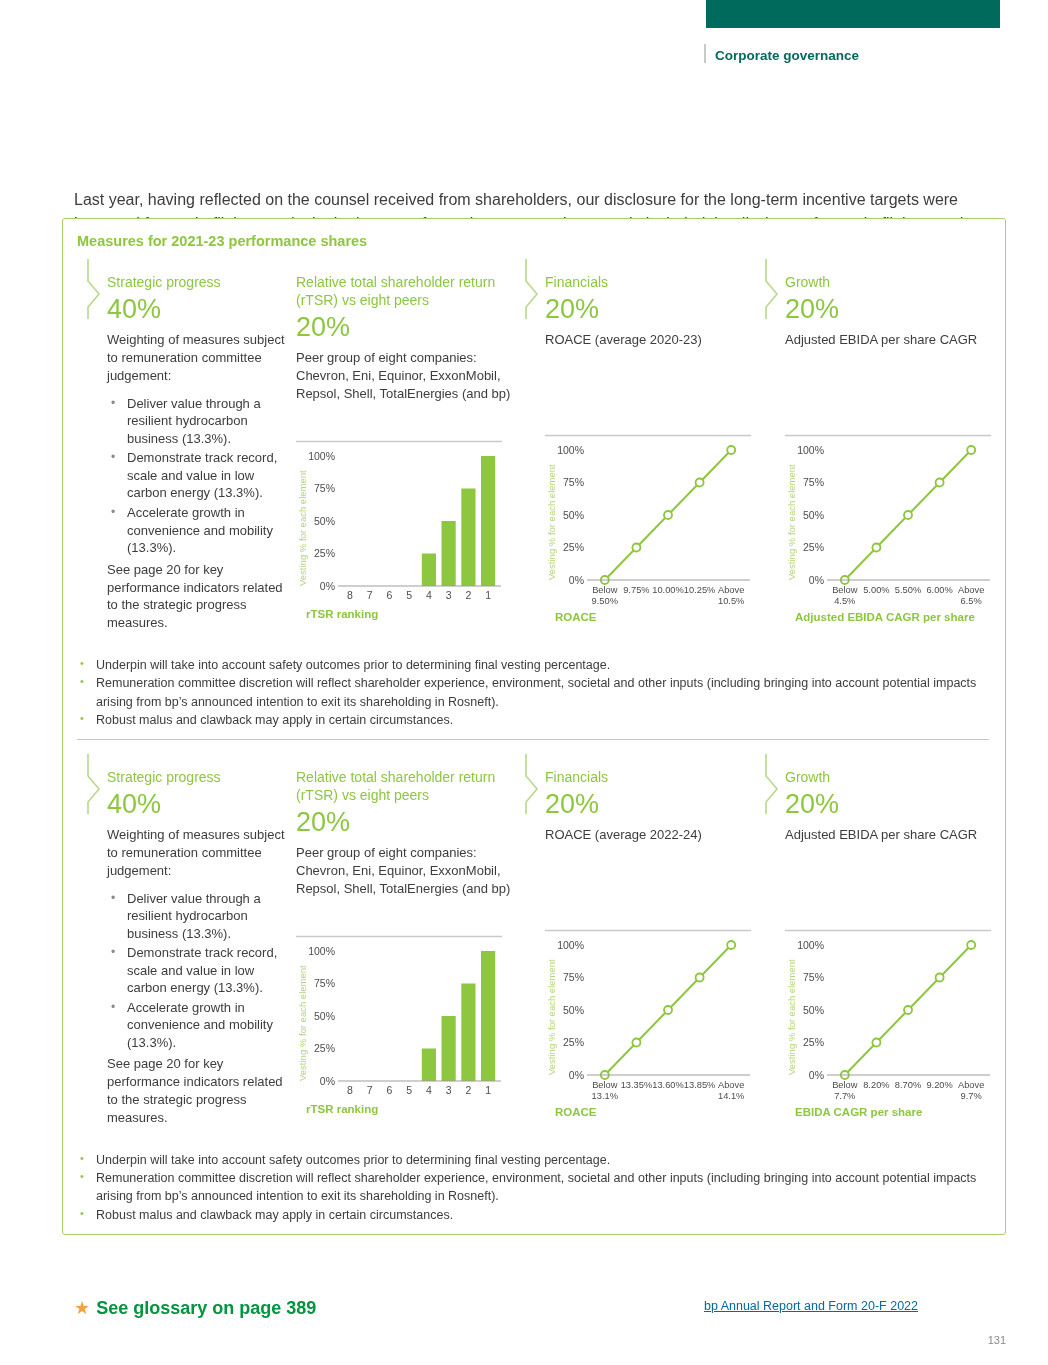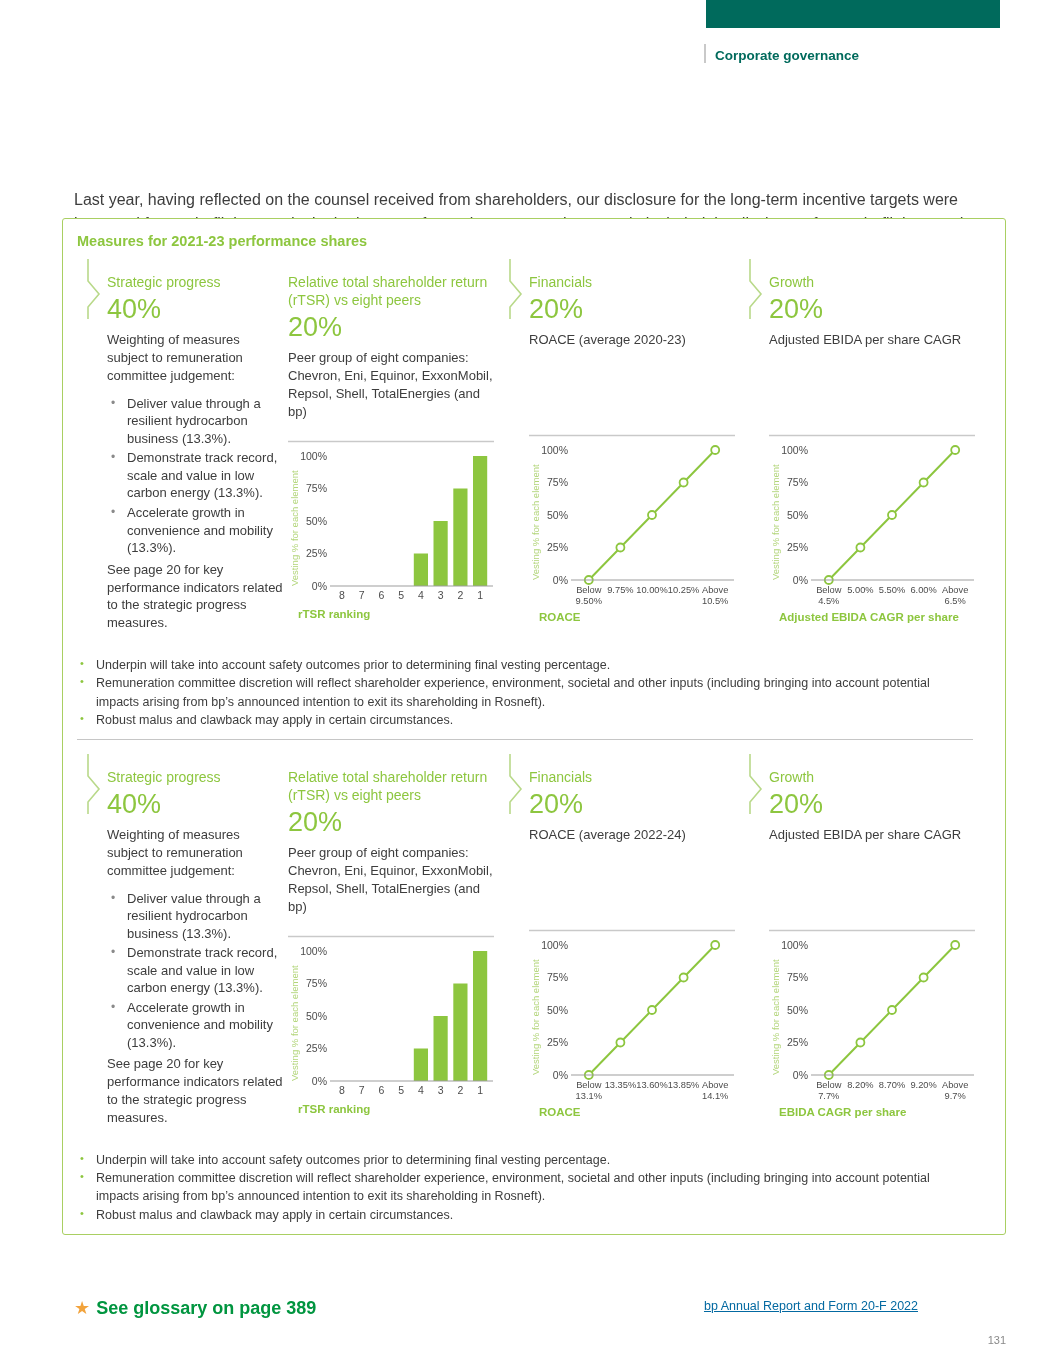--- a/index.html
+++ b/index.html
@@ -14,21 +14,21 @@
   body{margin:0;background:#fff;font-family:"Liberation Sans",sans-serif;}
   .page{position:relative;width:1048px;height:1365px;background:#fff;overflow:hidden;}
 
   .band{position:absolute;left:706px;top:0;width:294px;height:28px;background:var(--teal);}
   .eyebrow{position:absolute;left:704px;top:44px;display:flex;align-items:flex-end;gap:9px;}
   .eyebrow .bar{width:2px;height:19px;background:#c9c9c9;}
   .eyebrow .txt{color:var(--teal);font-weight:bold;font-size:13.5px;}
 
   .intro{position:absolute;left:74px;top:172px;width:918px;font-size:16px;line-height:1.5;color:var(--body-text);}
 
-  .panel{position:absolute;left:62px;top:218px;width:944px;border:1.5px solid #a9cf62;border-radius:3px;padding:12px 30px 2px 12px;background:#fff;}
+  .panel{position:absolute;left:62px;top:218px;width:944px;border:1.5px solid #a9cf62;border-radius:3px;padding:12px 14px 2px 12px;background:#fff;}
 
   .sec-title{color:var(--lime);font-size:14.5px;font-weight:bold;margin:2px 0 8px 2px;}
   .grid{display:grid;grid-template-columns:1fr 1fr 1fr 1.02fr;column-gap:4px;row-gap:12px;margin-left:2px;}
   .cell{position:relative;min-height:10px;}
   .pad{padding-left:30px;}
   .chev{position:absolute;left:10px;top:2px;}
   .mh{color:var(--lime);font-size:14px;font-weight:normal;line-height:1.3;margin:16px 0 4px 0;}
   .mv{color:var(--lime);font-size:27px;line-height:1.1;margin:2px 0 6px 0;}
   .mb{color:var(--body-text);font-size:13px;line-height:1.38;margin:4px 0 0 0;}
   .c4{grid-row:1/3;}

